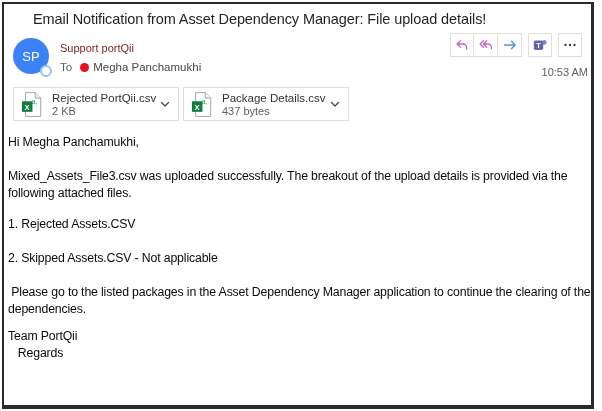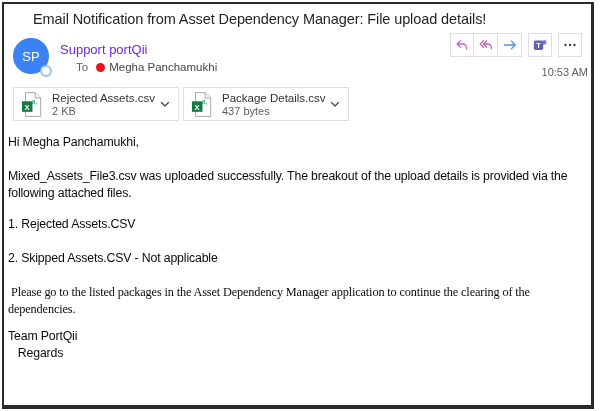--- a/index.html
+++ b/index.html
@@ -25,26 +25,26 @@
     border-radius: 50%; background: #3b82f6; color: #fff;
     font-size: 13px; display: flex; align-items: center; justify-content: center;
     letter-spacing: 0.2px; cursor: pointer;
   }
   .presence-ring {
     position: absolute; right: -3px; bottom: -3px; width: 12px; height: 12px;
     border-radius: 50%; background: #fff; border: 2px solid #9cc3e5;
   }
   .sender-name {
     position: absolute; left: 56px; top: 38px;
-    font-size: 13px; color: #6d28d9;
+    font-size: 11px; color: #7f1d1d;
   }
   .to-line {
     position: absolute; left: 56px; top: 57px;
     font-size: 11.5px; color: #605e5c;
-    display: flex; align-items: center; gap: 4px; white-space: nowrap; margin-left: 16px;
+    display: flex; align-items: center; gap: 4px; white-space: nowrap;
   }
   .busy-dot {
     width: 9px; height: 9px; border-radius: 50%; background: #e81123;
     display: inline-block; margin-left: 4px;
   }
   .to-name { color: #484644; }
 
   
   .actions {
     position: absolute; top: 29px; right: 9px;
@@ -80,21 +80,21 @@
 
   
   .mail-body {
     position: absolute; left: 4px; top: 130px; width: 585px;
     font-size: 12.3px; color: #0b0b0b; letter-spacing: -0.15px;
     line-height: 17px;
   }
   .mail-body p { white-space: pre-wrap; }
   .mb17 { margin-bottom: 17px; }
   .mb25 { margin-bottom: 14px; }
-  .mb10 { margin-bottom: 10px; font-family: Liberation Serif, serif; }
+  .mb10 { margin-bottom: 10px; }
   .mb0  { margin-bottom: 0; }
 
   svg { display: block; }
 </style>
 </head>
 <body>
 
 <div class="frame">
 
   <div class="subject">Email Notification from Asset Dependency Manager: File upload details!</div>
@@ -166,21 +166,21 @@
       <span>
         <svg width="22" height="27" viewBox="0 0 24 29">
           <path d="M5 1.5 H15.5 L21.5 7.5 V27.5 H5 Z" fill="#fff" stroke="#a19f9d" stroke-width="1"></path>
           <path d="M15.5 1.5 V7.5 H21.5" fill="#f3f2f1" stroke="#a19f9d" stroke-width="1"></path>
           <text x="11.5" y="14.5" font-size="8" fill="#21a366" font-family="Liberation Sans, sans-serif">a,</text>
           <rect x="1" y="11" width="11.5" height="11.5" fill="#107c41"></rect>
           <text x="6.7" y="20" font-size="8.5" font-weight="bold" fill="#fff" text-anchor="middle" font-family="Liberation Sans, sans-serif">X</text>
         </svg>
       </span>
       <span class="attach-texts">
-        <span class="attach-name" style="display:block">Rejected Assets.csv</span>
+        <span class="attach-name" style="display:block">Rejected PortQii.csv</span>
         <span class="attach-size" style="display:block">2 KB</span>
       </span>
       <button class="attach-chevron">
         <span>
           <svg width="14" height="14" viewBox="0 0 14 14">
             <path d="M3.5 5.5 7 9l3.5-3.5" fill="none" stroke="#484644" stroke-width="1.3" stroke-linecap="round" stroke-linejoin="round"></path>
           </svg>
         </span>
       </button>
     </div>

